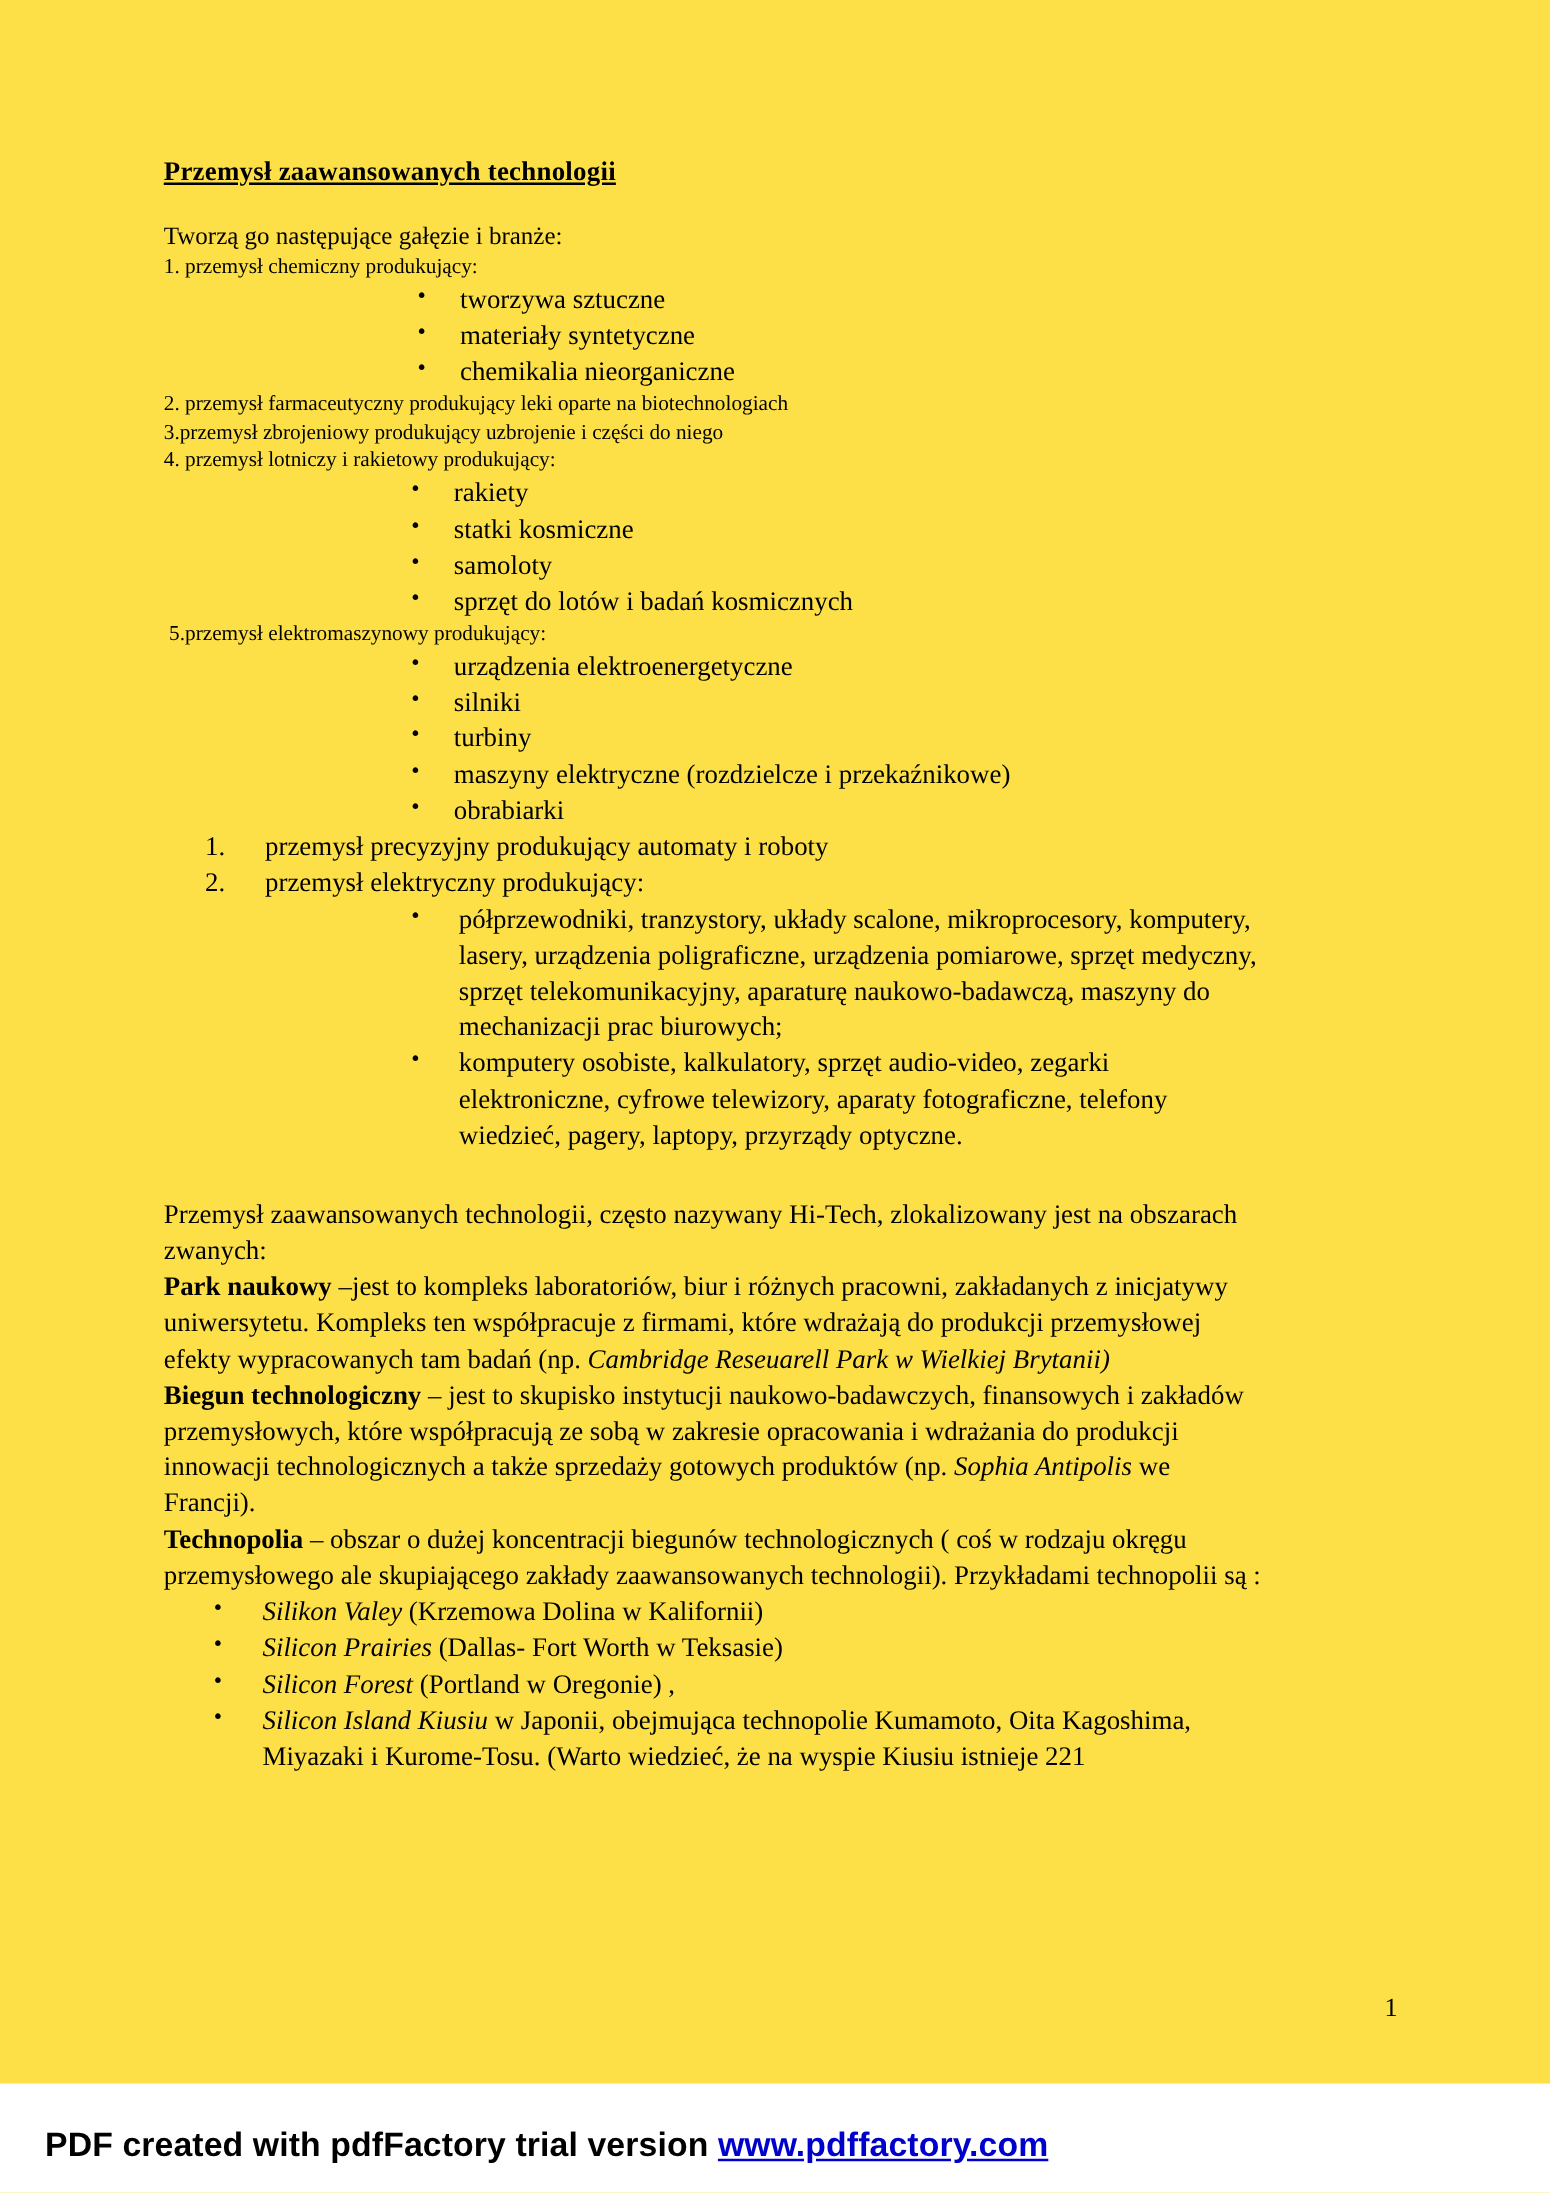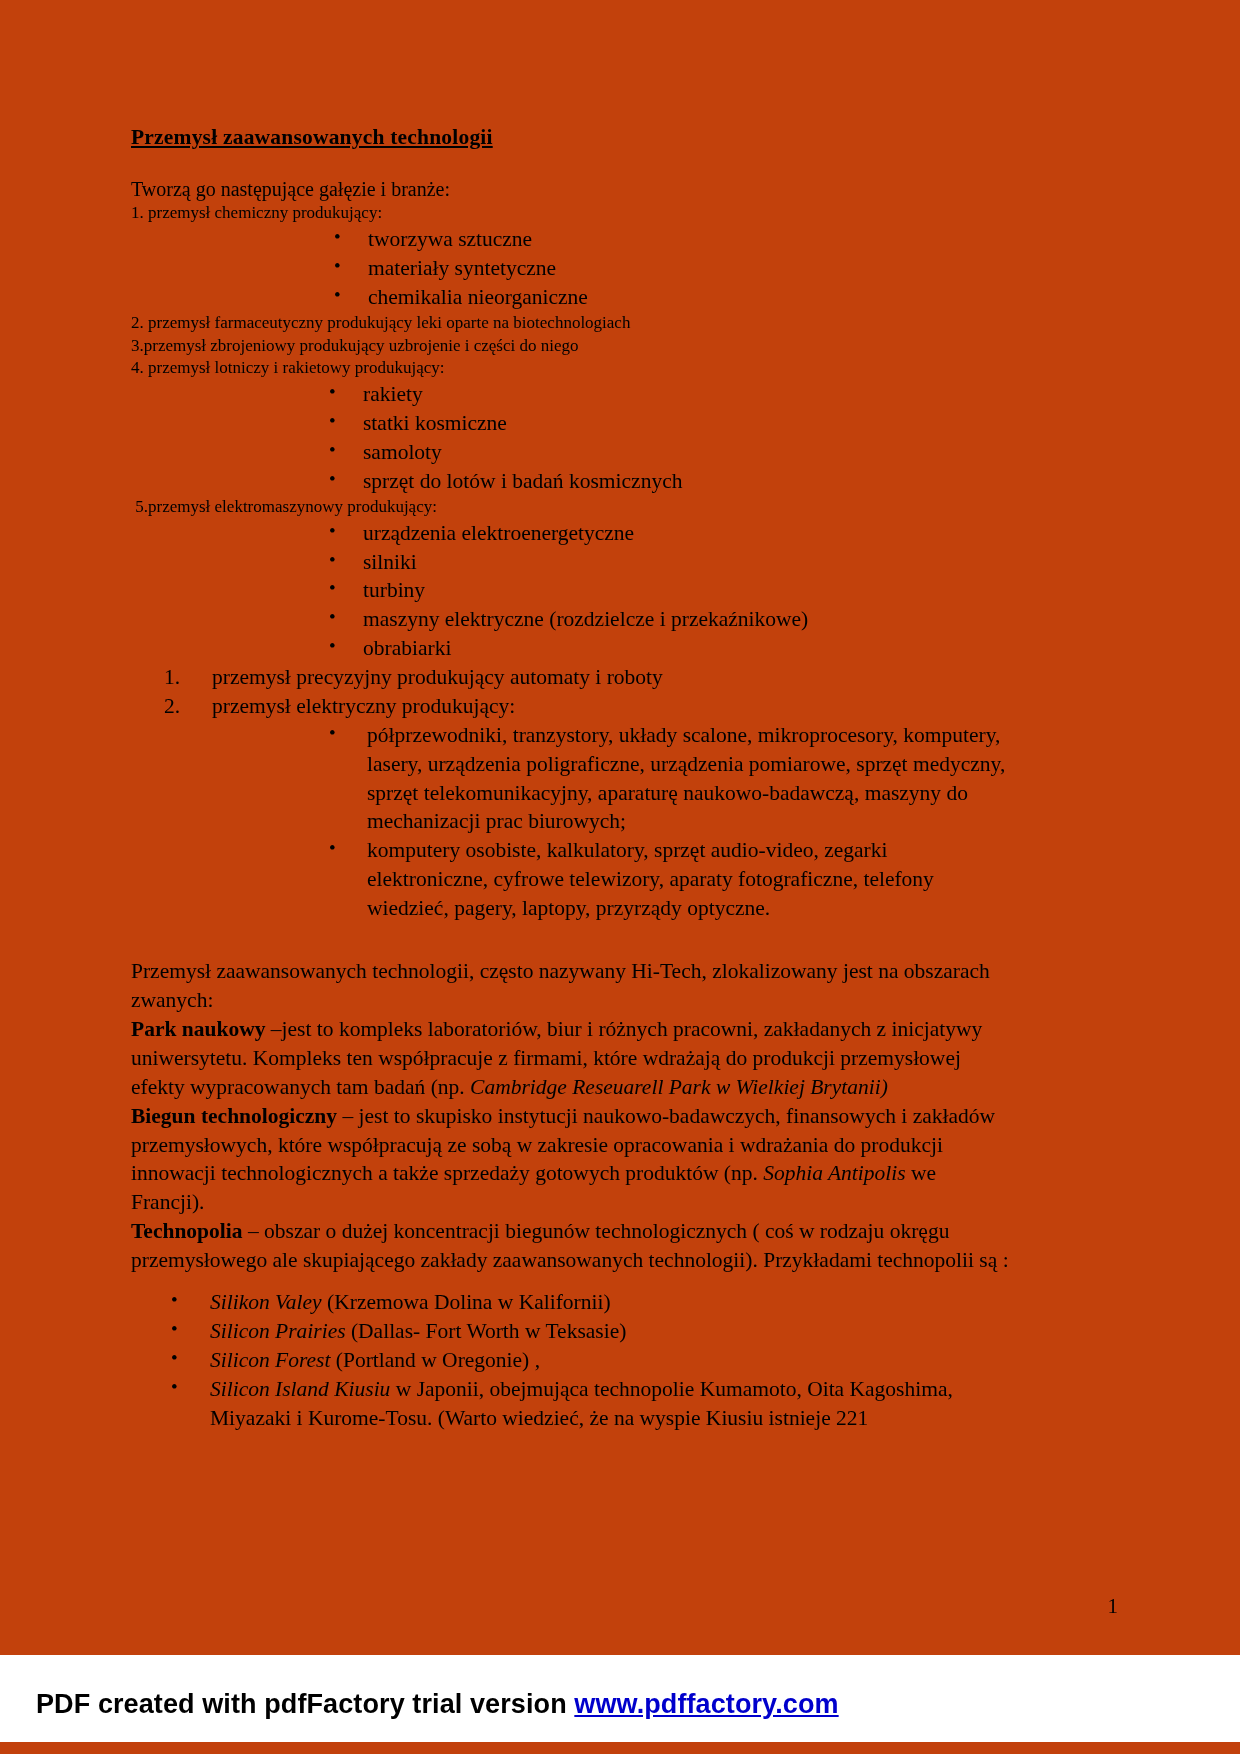--- a/index.html
+++ b/index.html
@@ -15,21 +15,21 @@
     font-family: "Liberation Serif", "DejaVu Serif", serif;
     color: #000000;
     overflow: hidden;
   }
 
   .page {
     position: absolute;
     left: 0; top: 0;
     width: 1240px;
     height: 1754px;
-    background: #c2410c;
+    background: #fde047;
   }
 
   .content {
     position: absolute;
     left: 131px;
     top: 126px;
     width: 880px;
   }
 
   .doc-title {
@@ -116,21 +116,21 @@
 
   .block-para {
     font-size: 21.5px;
     line-height: 1.345;
     margin: 0;
     text-align: left;
   }
 
   .silicon-list {
     list-style: none;
-    margin: 13px;
+    margin: 0;
     padding: 0;
     margin-left: 40px;
   }
 
   .silicon-item {
     position: relative;
     font-size: 21.5px;
     line-height: 1.345;
     padding-left: 39px;
     margin: 0;
@@ -147,21 +147,21 @@
   .page-number {
     position: absolute;
     right: 122px;
     bottom: 135px;
     font-size: 21px;
   }
 
   .footer-bar {
     position: absolute;
     left: 0;
-    bottom: 12px;
+    bottom: 0;
     width: 1240px;
     height: 86px;
     background: #ffffff;
     border-top: 1px solid #ffffff;
   }
 
   .footer-text {
     position: absolute;
     left: 36px;
     bottom: 22px;

